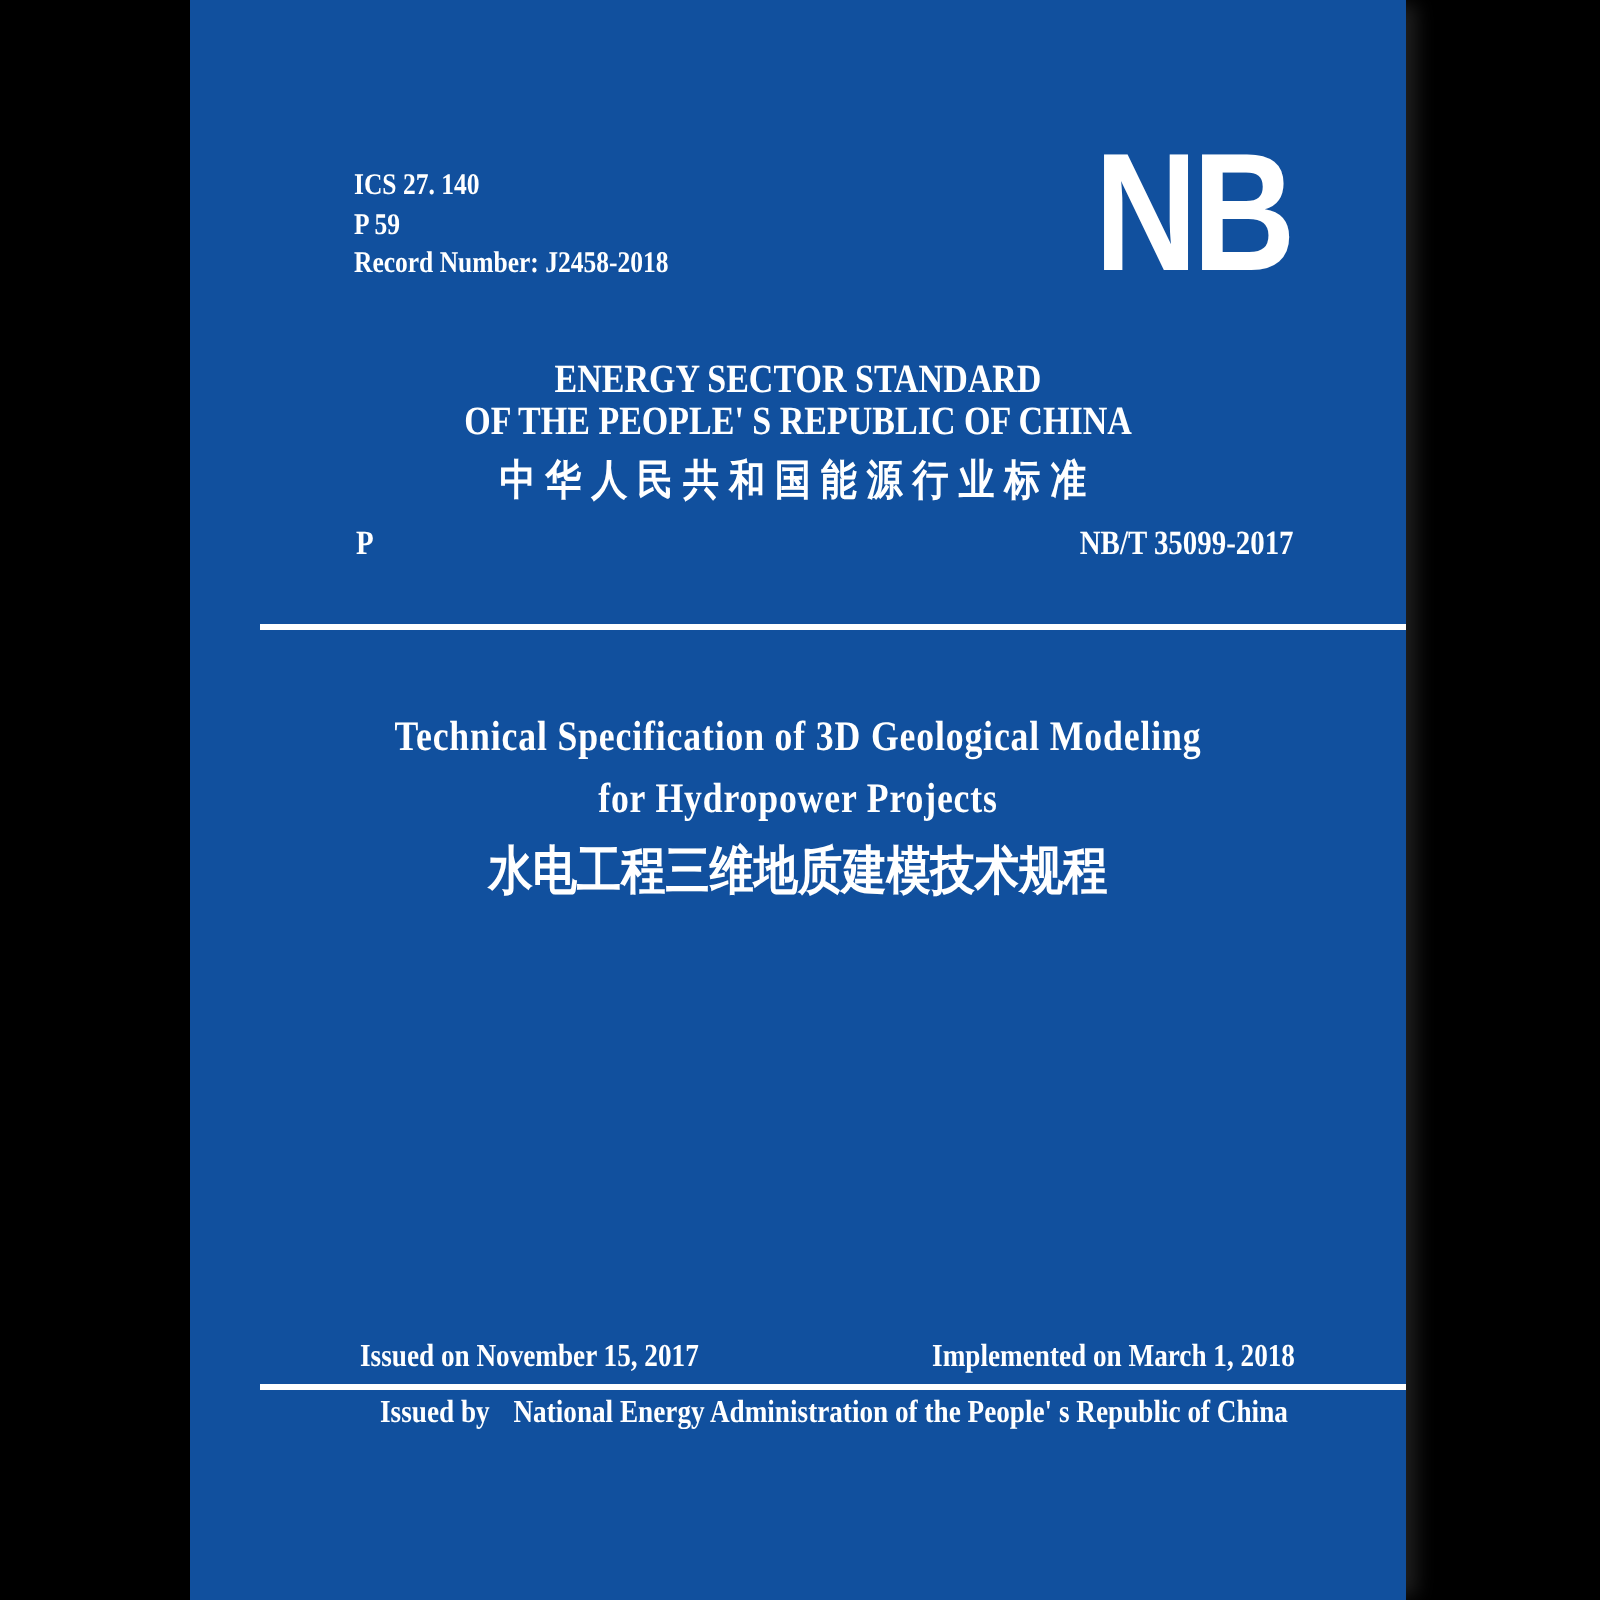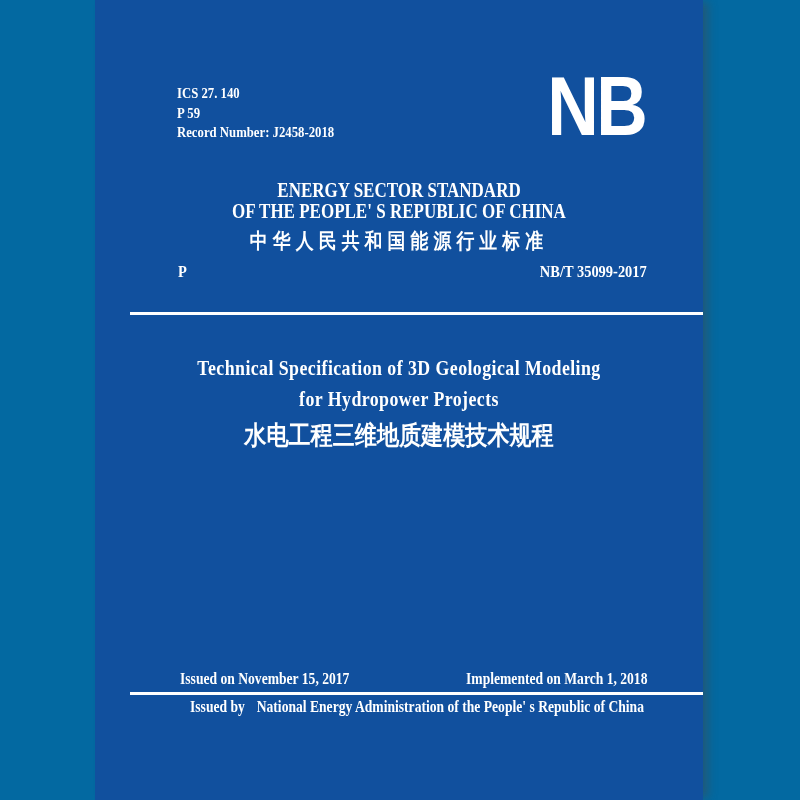--- a/index.html
+++ b/index.html
@@ -5,21 +5,21 @@
   html,body{margin:0;padding:0;}
   body{
     width:800px;height:800px;
     background:#ffffff;
     font-family:"Liberation Serif", serif;
     overflow:hidden;
   }
   .page{
     position:relative;
     width:800px;height:800px;
-    background:#0369a1;
+    background:#000000;
   }
   .panel{
     position:absolute;
     left:95px;top:0;
     width:608px;height:800px;
     background:#11509E;
     box-shadow:7px 0 9px -2px rgba(70,70,70,0.45);
     color:#ffffff;
   }
   .t{

